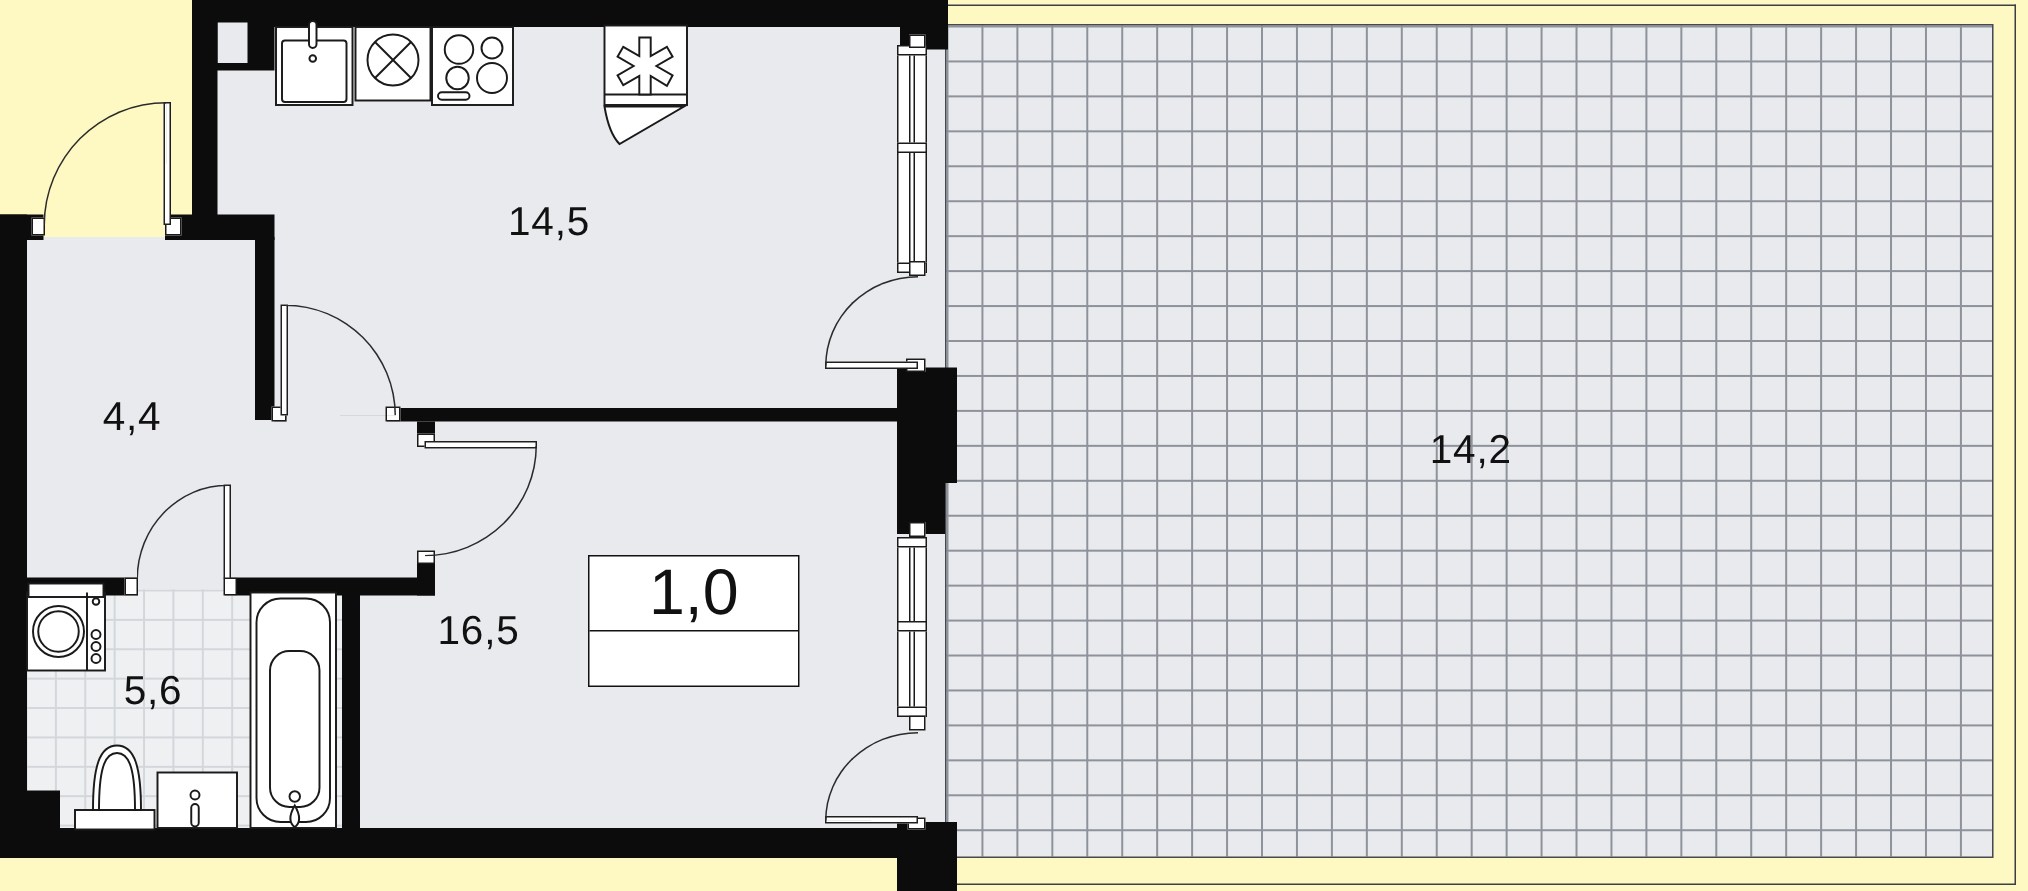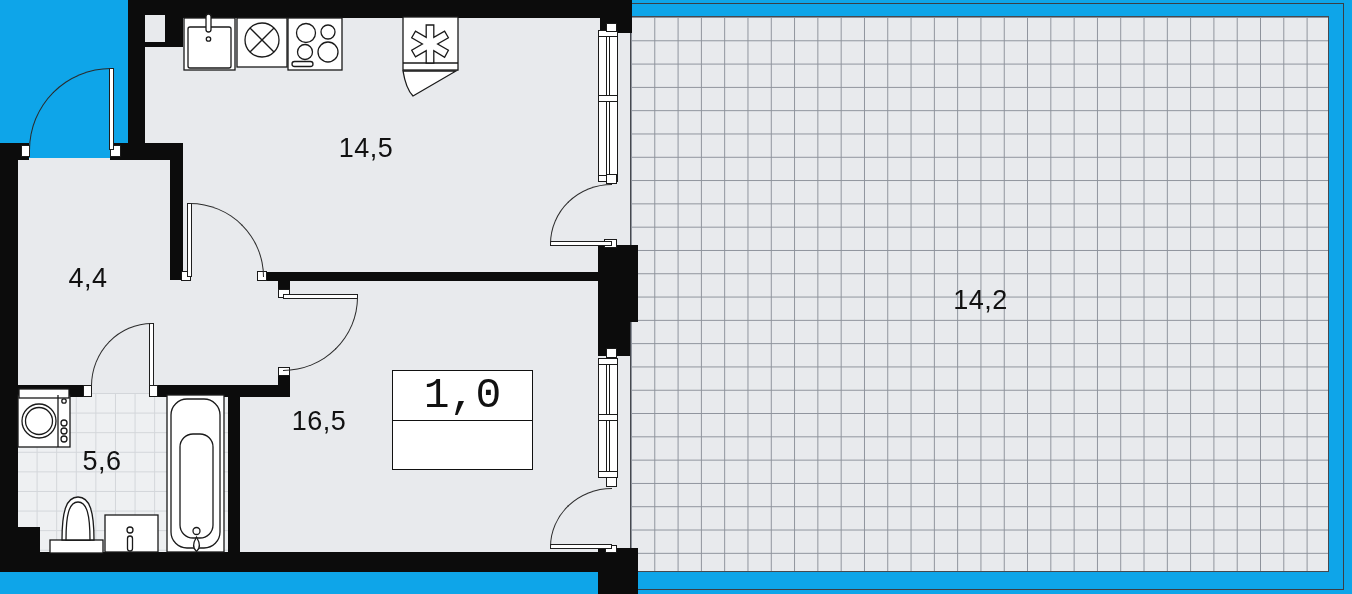--- a/index.html
+++ b/index.html
@@ -1,18 +1,18 @@
 <!DOCTYPE html>
 <html style="--floor: #e8eaed; --wall: #0c0c0c; --outline: #3a3e45; --terrace-grid-line: #8d929b; --bath-tile-line: #d3d6da;"><head>
 <meta charset="utf-8">
 <style>
   html,body{margin:0;padding:0;background:#fff;}
   #plan{
     position:relative;width:1352px;height:594px;overflow:hidden;
-    background:#0ea5e9;font-family:"Liberation Sans",sans-serif;
+    background:#fef9c3;font-family:"Liberation Sans",sans-serif;
   }
   .floor{position:absolute;background:var(--floor,#e8eaed);}
   .wall{position:absolute;background:var(--wall,#0c0c0c);}
   .notch{position:absolute;background:var(--floor,#e8eaed);}
   .jamb{position:absolute;background:#fff;border:1px solid #1a1a1a;box-sizing:border-box;}
   .leaf{position:absolute;background:#fff;border:1px solid #1f1f1f;box-sizing:border-box;}
   .arc{position:absolute;border:0 solid #2a2a2a;box-sizing:border-box;}
   .window{position:absolute;background:#fff;border:1.3px solid #1a1a1a;box-sizing:border-box;}
   .window .mullion{position:absolute;left:7px;top:0;width:4px;height:100%;
     border-left:1.3px solid #1a1a1a;border-right:1.3px solid #1a1a1a;box-sizing:border-box;}
@@ -30,22 +30,22 @@
       linear-gradient(to right, var(--terrace-grid-line,#8d929b) 1px, transparent 1px),
       linear-gradient(to bottom, var(--terrace-grid-line,#8d929b) 1px, transparent 1px);
     background-size:23.3px 23.3px;
     border:1.5px solid #46494f;box-sizing:border-box;}
   #bath-tiles{position:absolute;left:17px;top:393px;width:211px;height:161px;
     background-color:#eef0f2;
     background-image:
       linear-gradient(to right, var(--bath-tile-line,#d3d6da) 1px, transparent 1px),
       linear-gradient(to bottom, var(--bath-tile-line,#d3d6da) 1px, transparent 1px);
     background-size:19.6px 19.6px;}
-  #info-box{position:absolute;left:392px;top:370px;width:141px;height:100px;
-    background:#fff;border:1.4px solid #111;box-sizing:border-box;font-family:Liberation Mono, monospace;}
+  #info-box{position:absolute;left:392px;top:370px;width:141px;height:88px;
+    background:#fff;border:1.4px solid #111;box-sizing:border-box;}
   #info-box .row{height:50px;display:flex;align-items:center;justify-content:center;
     font-size:43px;color:#111;}
   #info-box .row.first{border-bottom:1.4px solid #111;box-sizing:border-box;}
   svg{position:absolute;left:0;top:0;}
 </style>
 </head>
 <body>
 
 <div id="plan">
 

